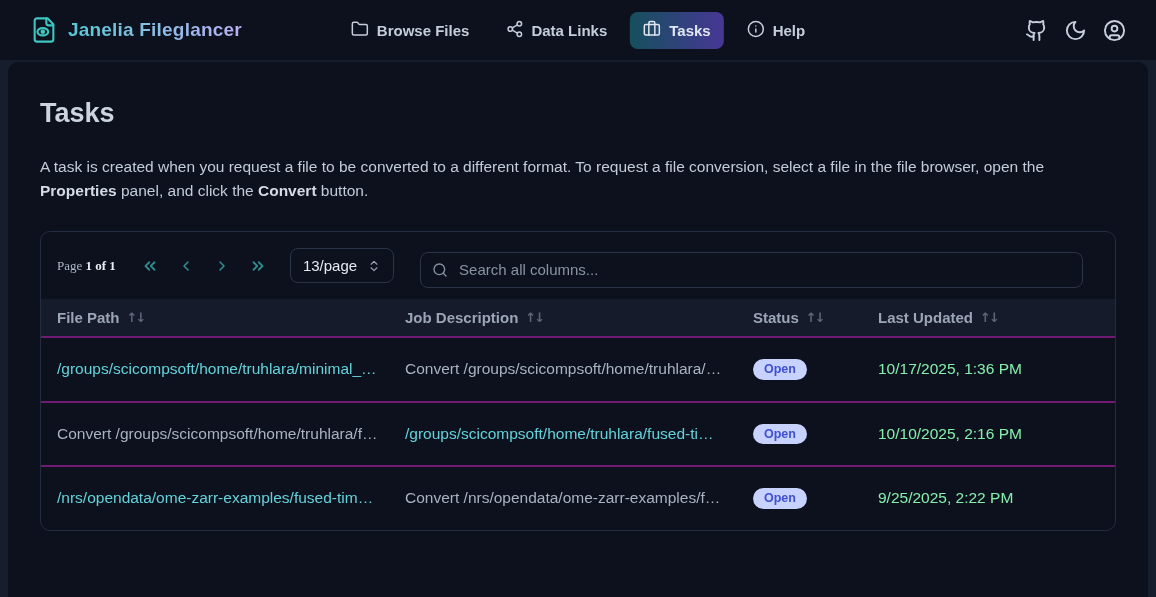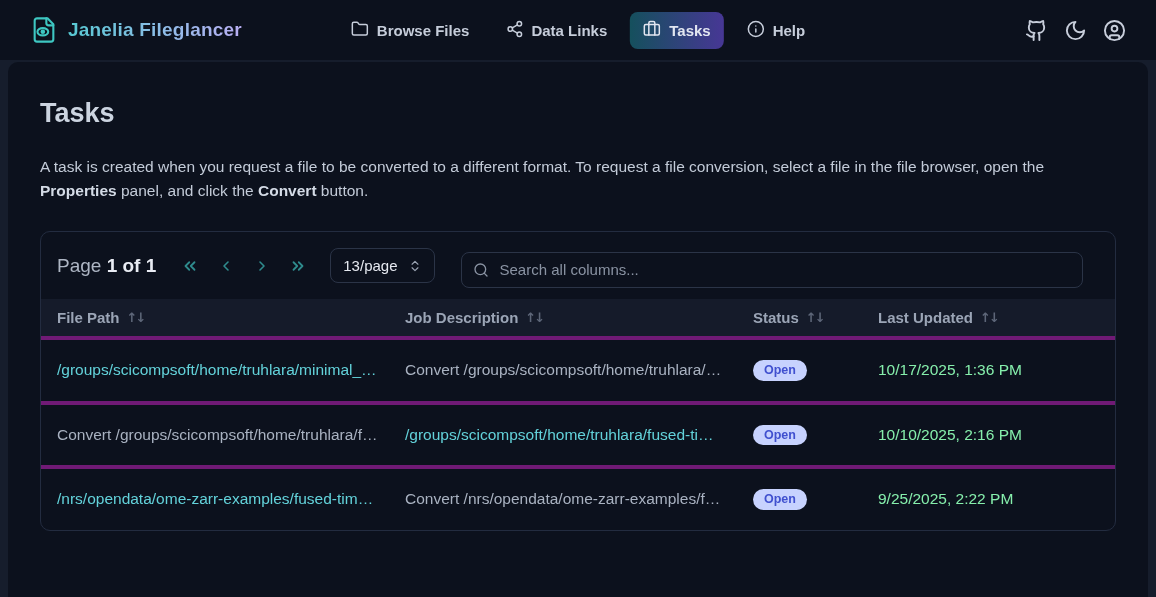--- a/index.html
+++ b/index.html
@@ -95,21 +95,21 @@
     border: 1px solid #232c40;
     border-radius: 10px;
     overflow: hidden;
   }
   .toolbar {
     display: flex;
     align-items: center;
     padding: 16px 32px 16px 16px;
     gap: 4px;
   }
-  .page-indicator { font-size: 19px; color: #aeb6c4; white-space: nowrap; margin-right: 14px; }
+  .page-indicator { font-size: 13px; color: #aeb6c4; white-space: nowrap; margin-right: 14px; font-family: Liberation Serif, serif; }
   .page-indicator b { color: #e9ecf3; }
   .pager-btn {
     width: 32px; height: 32px;
     display: flex; align-items: center; justify-content: center;
     background: none; border: none; cursor: pointer; border-radius: 6px;
   }
   .pager-btn svg { stroke: #2f8b8d; }
   .page-size-select {
     margin-left: 12px;
     display: flex;
@@ -163,21 +163,21 @@
     gap: 7px;
     font-size: 15px;
     font-weight: bold;
     color: #9ba5b6;
     cursor: pointer;
     white-space: nowrap;
   }
   .sort-icon { font-size: 13px; color: #5d6678; letter-spacing: -2px; font-family: "DejaVu Sans", sans-serif; }
   .tbody-row {
     height: 64.5px;
-    border-top: 4px solid #701a75;
+    border-top: 2px solid #701a75;
   }
   .tbody-row:first-child { border-top: none; }
   .cell { white-space: nowrap; overflow: hidden; padding-right: 14px; }
   .file-path {
     color: #63d2da;
     font-size: 15.5px;
     cursor: pointer;
     text-decoration: none;
   }
   .job-desc { color: #a9b2c1; font-size: 15.5px; }

